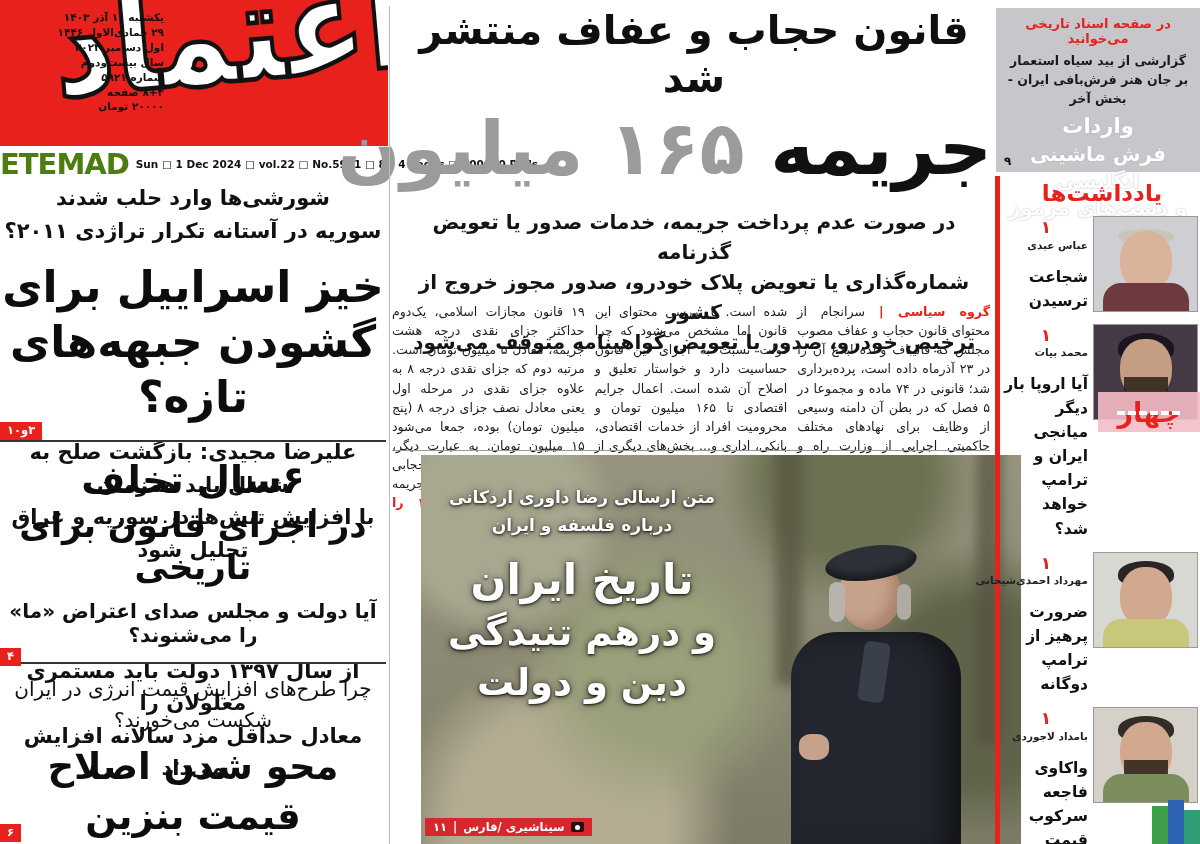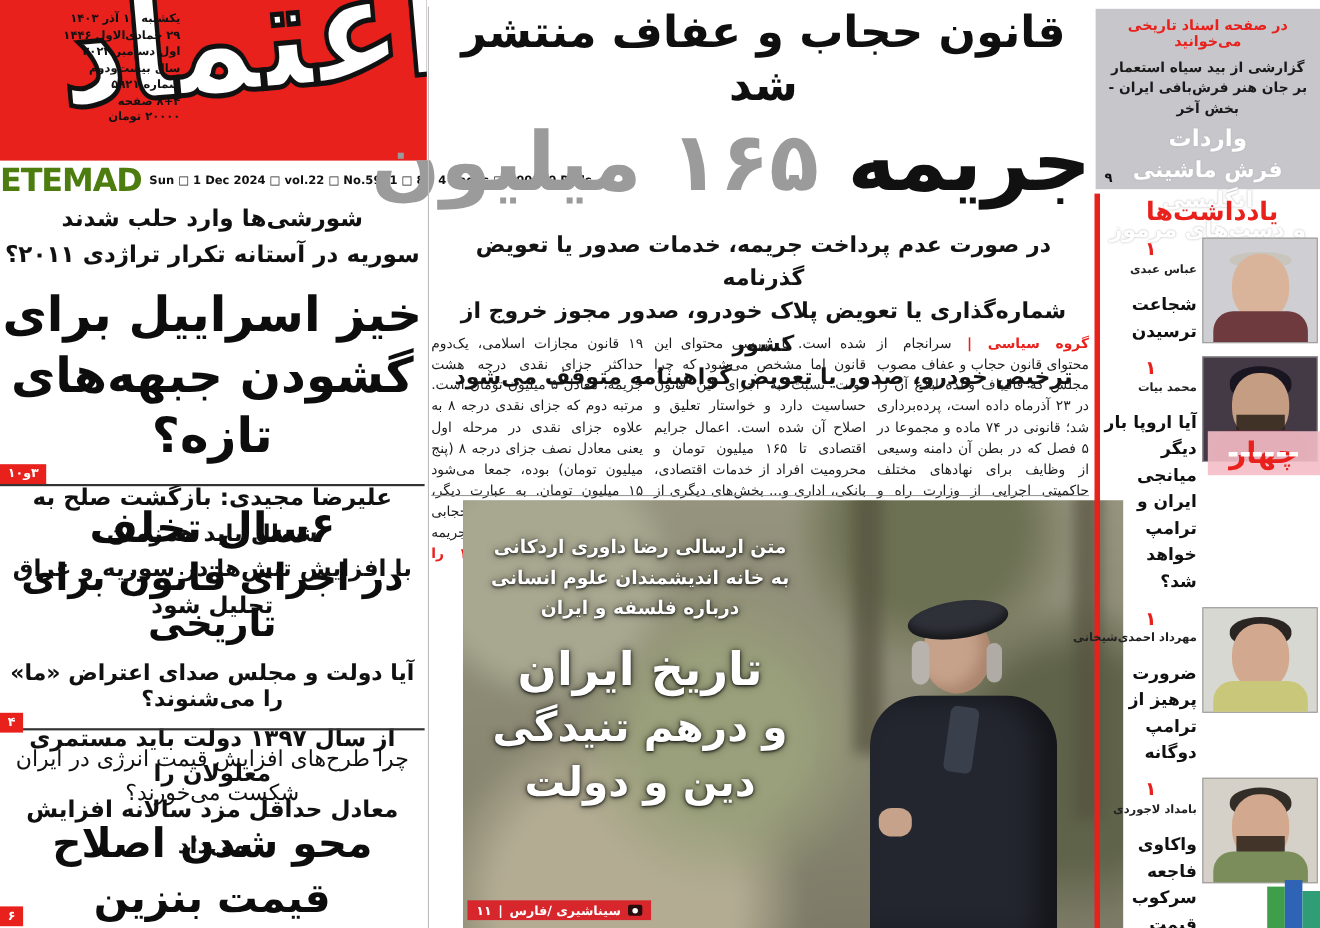--- a/index.html
+++ b/index.html
@@ -238,21 +238,20 @@
       <div class="coat"></div>
       <div class="lapel"></div>
       <div class="hand"></div>
       <div class="face"></div>
       <div class="hairL"></div>
       <div class="hairR"></div>
       <div class="beret"></div>
     </div>
     <div class="overlay">
       <div class="ov-small">متن ارسالی رضا داوری اردکانی</div>
-      <div class="ov-small">به خانه اندیشمندان علوم انسانی</div>
       <div class="ov-small">درباره فلسفه و ایران</div>
       <div class="ov-big1">تاریخ ایران</div>
       <div class="ov-big">و درهم تنیدگی</div>
       <div class="ov-big">دین و دولت</div>
     </div>
     <div class="credit-strip">
       <span class="cam-icon"></span>
       <span>سیناشیری /فارس</span>
       <span>|</span>
       <span>۱۱</span>

